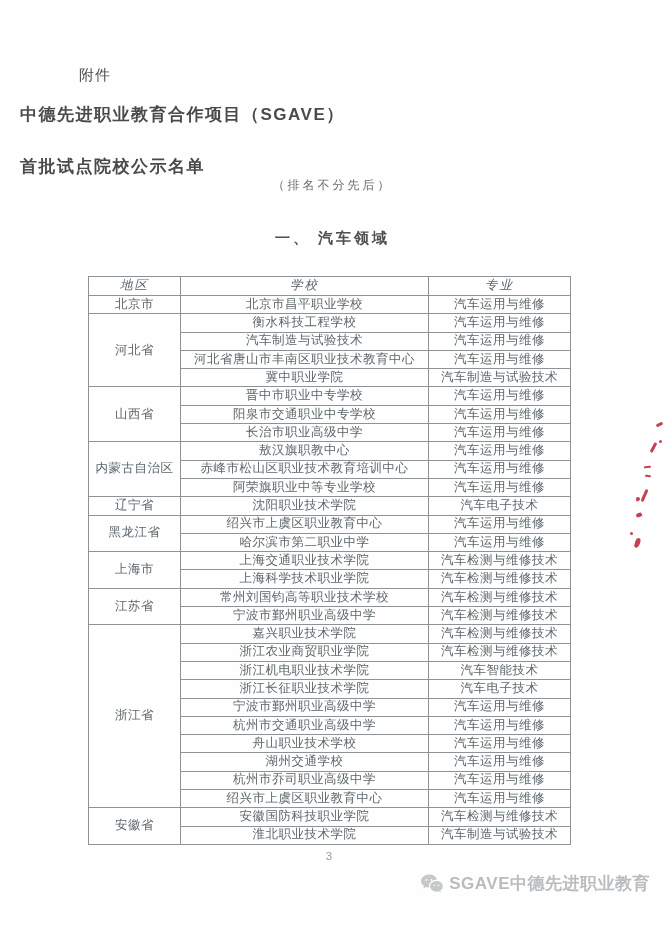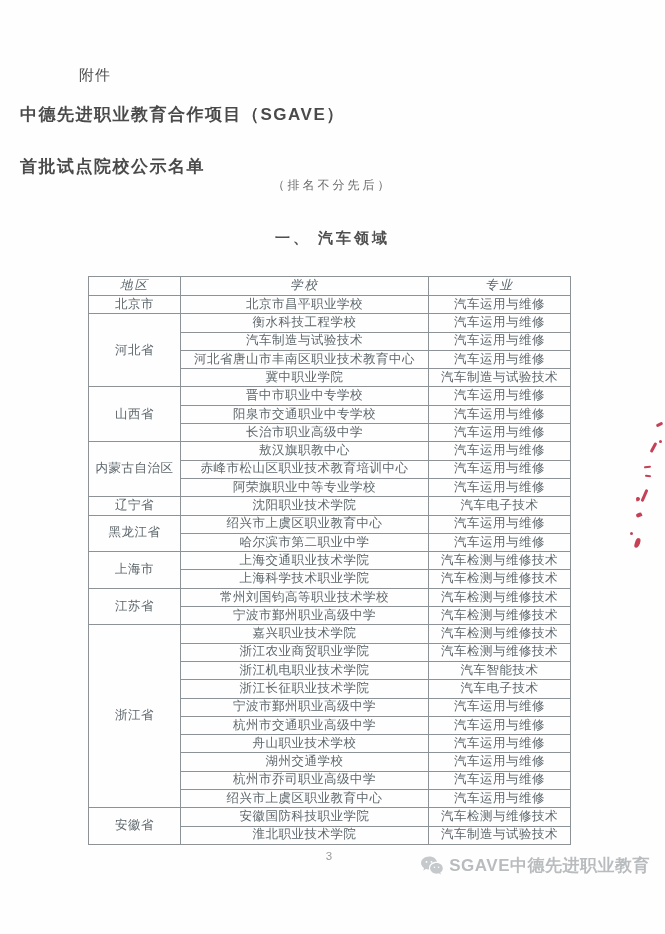--- a/index.html
+++ b/index.html
@@ -45,21 +45,21 @@
   col.c-region { width: 92px; }
   col.c-school { width: 248px; }
   col.c-major  { width: 142px; }
 
   .page-number {
     position: absolute; left: 88px; top: 850px; width: 482px; text-align: center;
     font-size: 11.5px; color: #9a9a9a;
   }
 
   .footer-brand {
-    position: absolute; top: 854px; right: 15px;
+    position: absolute; top: 872px; right: 15px;
     display: flex; align-items: center; gap: 5px;
     color: #b9bcbe; font-size: 17px; font-weight: bold; letter-spacing: 0.5px;
     text-shadow: 0.5px 0.5px 0 #ffffff;
   }
   .wechat-icon { width: 24px; height: 22px; display: inline-block; }
 
   .stamp-mark { position: absolute; background: #c64056; }
   .m1 { left: 656px; top: 423px; width: 7px; height: 3px; border-radius: 3px; transform: rotate(-25deg); }
   .m2 { left: 652px; top: 442px; width: 3px; height: 11px; border-radius: 2px; transform: rotate(28deg); }
   .m2b{ left: 659px; top: 440px; width: 3px; height: 3px; border-radius: 2px; }

